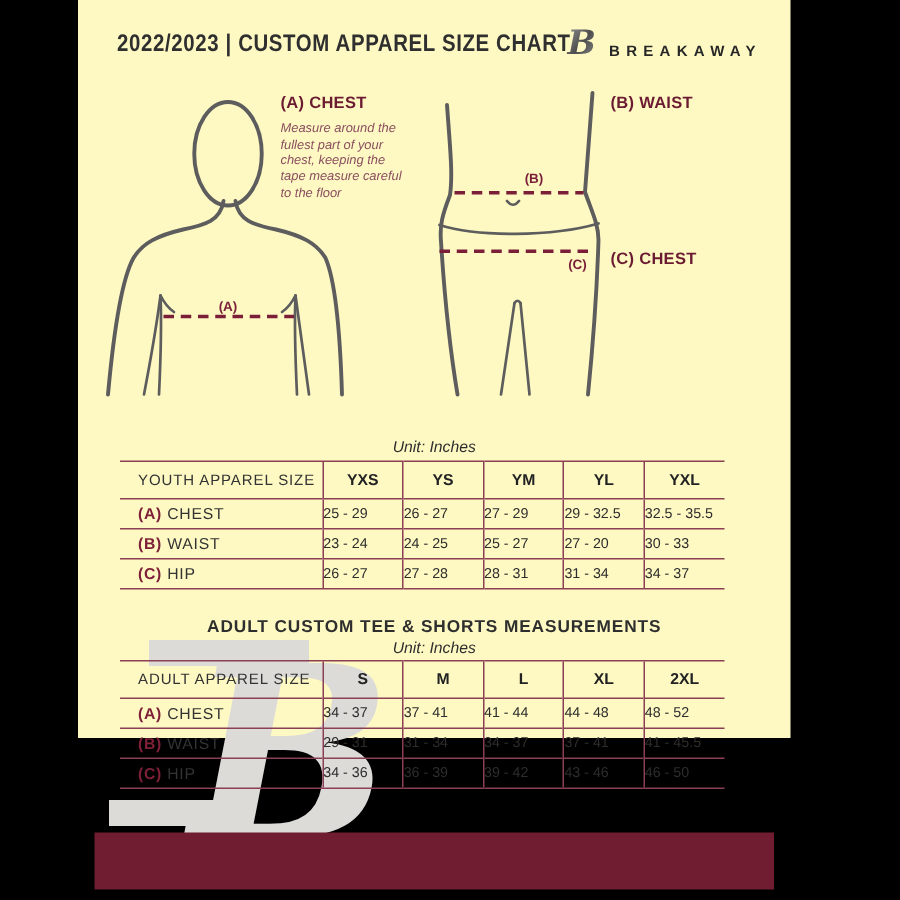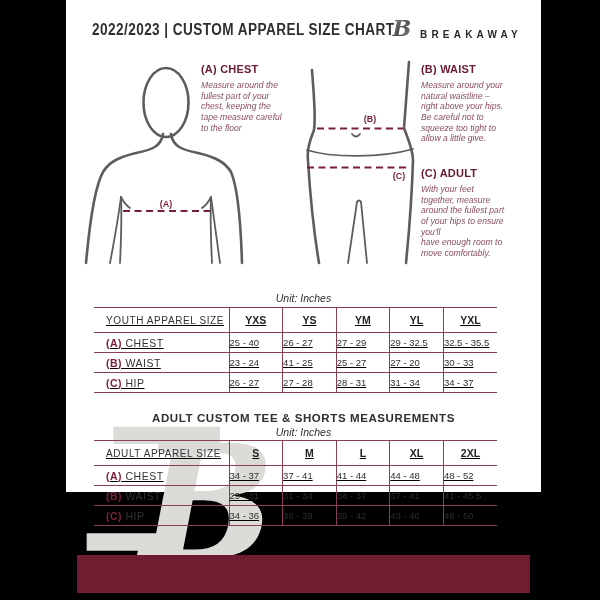--- a/index.html
+++ b/index.html
@@ -1,18 +1,18 @@
 <!DOCTYPE html>
 <html><head>
 <meta charset="utf-8">
 <style>
   html,body{margin:0;padding:0;background:#000;}
   .canvas{position:relative;width:600px;height:600px;background:#000;overflow:hidden;
           font-family:"Liberation Sans",sans-serif;}
-  .card{position:absolute;left:66px;top:0;width:475px;height:492px;background:#ffffff;}
+  .card{position:absolute;left:52px;top:0;width:475px;height:492px;background:#fef9c3;}
 
   
   .hdr-title{position:absolute;left:26px;top:21px;font-size:16px;font-weight:bold;
              color:#2f2f2f;letter-spacing:.5px;white-space:nowrap;
              transform:scaleX(.85);transform-origin:left center;}
   .brand{position:absolute;left:318px;top:12px;display:flex;align-items:center;}
   .brand-name{font-size:10px;font-weight:bold;letter-spacing:4.2px;color:#272727;margin-left:8px;margin-top:14px;}
 
   
   .inst{position:absolute;}
@@ -21,21 +21,21 @@
   .inst-a{left:135px;top:63px;width:118px;}
   .inst-b{left:355px;top:63px;width:108px;}
   .inst-c{left:355px;top:167px;width:112px;}
   .fig{position:absolute;}
 
   
   .tbl-title{position:absolute;left:0;width:475px;text-align:center;font-size:11.5px;
              font-weight:bold;letter-spacing:.6px;color:#2e2e2e;}
   .tbl-unit{position:absolute;left:0;width:475px;text-align:center;font-size:10.5px;
             font-weight:normal;font-style:italic;color:#2e2e2e;}
-  table.size-table{position:absolute;left:28px;width:403px;border-collapse:collapse;table-layout:fixed;text-decoration:underline;}
+  table.size-table{position:absolute;left:28px;width:403px;border-collapse:collapse;table-layout:fixed;}
   .size-table col.c-lbl{width:135px;}
   .size-table th,.size-table td{border-top:1.5px solid #8a3f54;padding:0;white-space:nowrap;}
   .size-table tr.last td{border-bottom:1.5px solid #8a3f54;}
   .size-table th.size,.size-table td.val{border-left:1.4px solid #8a3f54;}
   .size-table tr.hdr{height:25px;}
   .size-table tr.data{height:20px;}
   .size-table th.size{font-size:10.5px;font-weight:bold;color:#222;}
   .size-table th.corner{font-weight:normal;font-size:10px;letter-spacing:.6px;color:#333;
                         text-align:left;padding-left:12px;}
   .size-table td.lbl{font-size:10.5px;color:#333;text-align:left;padding-left:12px;letter-spacing:.5px;}
@@ -109,36 +109,23 @@
     <div class="inst inst-a">
       <h3>(A) CHEST</h3>
       <p>Measure around the
 fullest part of your
 chest, keeping the
 tape measure careful
 to the floor</p>
     </div>
     <div class="inst inst-b">
       <h3>(B) WAIST</h3>
-      <p>Measure around your
-natural waistline –
-right above your hips.
-Be careful not to
-squeeze too tight to
-allow a little give.</p>
     </div>
     <div class="inst inst-c">
-      <h3>(C) ADULT</h3>
-      <p>With your feet
-together, measure
-around the fullest part
-of your hips to ensure
-you'll
-have enough room to
-move comfortably.</p>
+      <h3>(C) CHEST</h3>
     </div>
 
     <svg class="watermark" width="200" height="200" viewBox="0 0 30 30">
       <path d="M5 6.5 H21" stroke="#dcdbd8" stroke-width="2.6" fill="none"></path>
       <path d="M1 22.5 H13" stroke="#dcdbd8" stroke-width="2.6" fill="none"></path>
       <text x="9" y="25" font-size="24" font-weight="bold" font-style="italic" font-family="'DejaVu Serif',serif" fill="#dcdbd8">B</text>
     </svg>
 
     <div class="tbl-unit t-youth-unit">Unit: Inches</div>
     <table class="size-table t-youth">
@@ -154,30 +141,30 @@
           <tr class="hdr">
             <th class="corner">YOUTH APPAREL SIZE</th>
             <th class="size">YXS</th>
             <th class="size">YS</th>
             <th class="size">YM</th>
             <th class="size">YL</th>
             <th class="size">YXL</th>
           </tr>
           <tr class="data">
             <td class="lbl"><b>(A)</b> CHEST</td>
-            <td class="val">25 - 40</td>
+            <td class="val">25 - 29</td>
             <td class="val">26 - 27</td>
             <td class="val">27 - 29</td>
             <td class="val">29 - 32.5</td>
             <td class="val">32.5 - 35.5</td>
           </tr>
           <tr class="data">
             <td class="lbl"><b>(B)</b> WAIST</td>
             <td class="val">23 - 24</td>
-            <td class="val">41 - 25</td>
+            <td class="val">24 - 25</td>
             <td class="val">25 - 27</td>
             <td class="val">27 - 20</td>
             <td class="val">30 - 33</td>
           </tr>
           <tr class="data last">
             <td class="lbl"><b>(C)</b> HIP</td>
             <td class="val">26 - 27</td>
             <td class="val">27 - 28</td>
             <td class="val">28 - 31</td>
             <td class="val">31 - 34</td>

